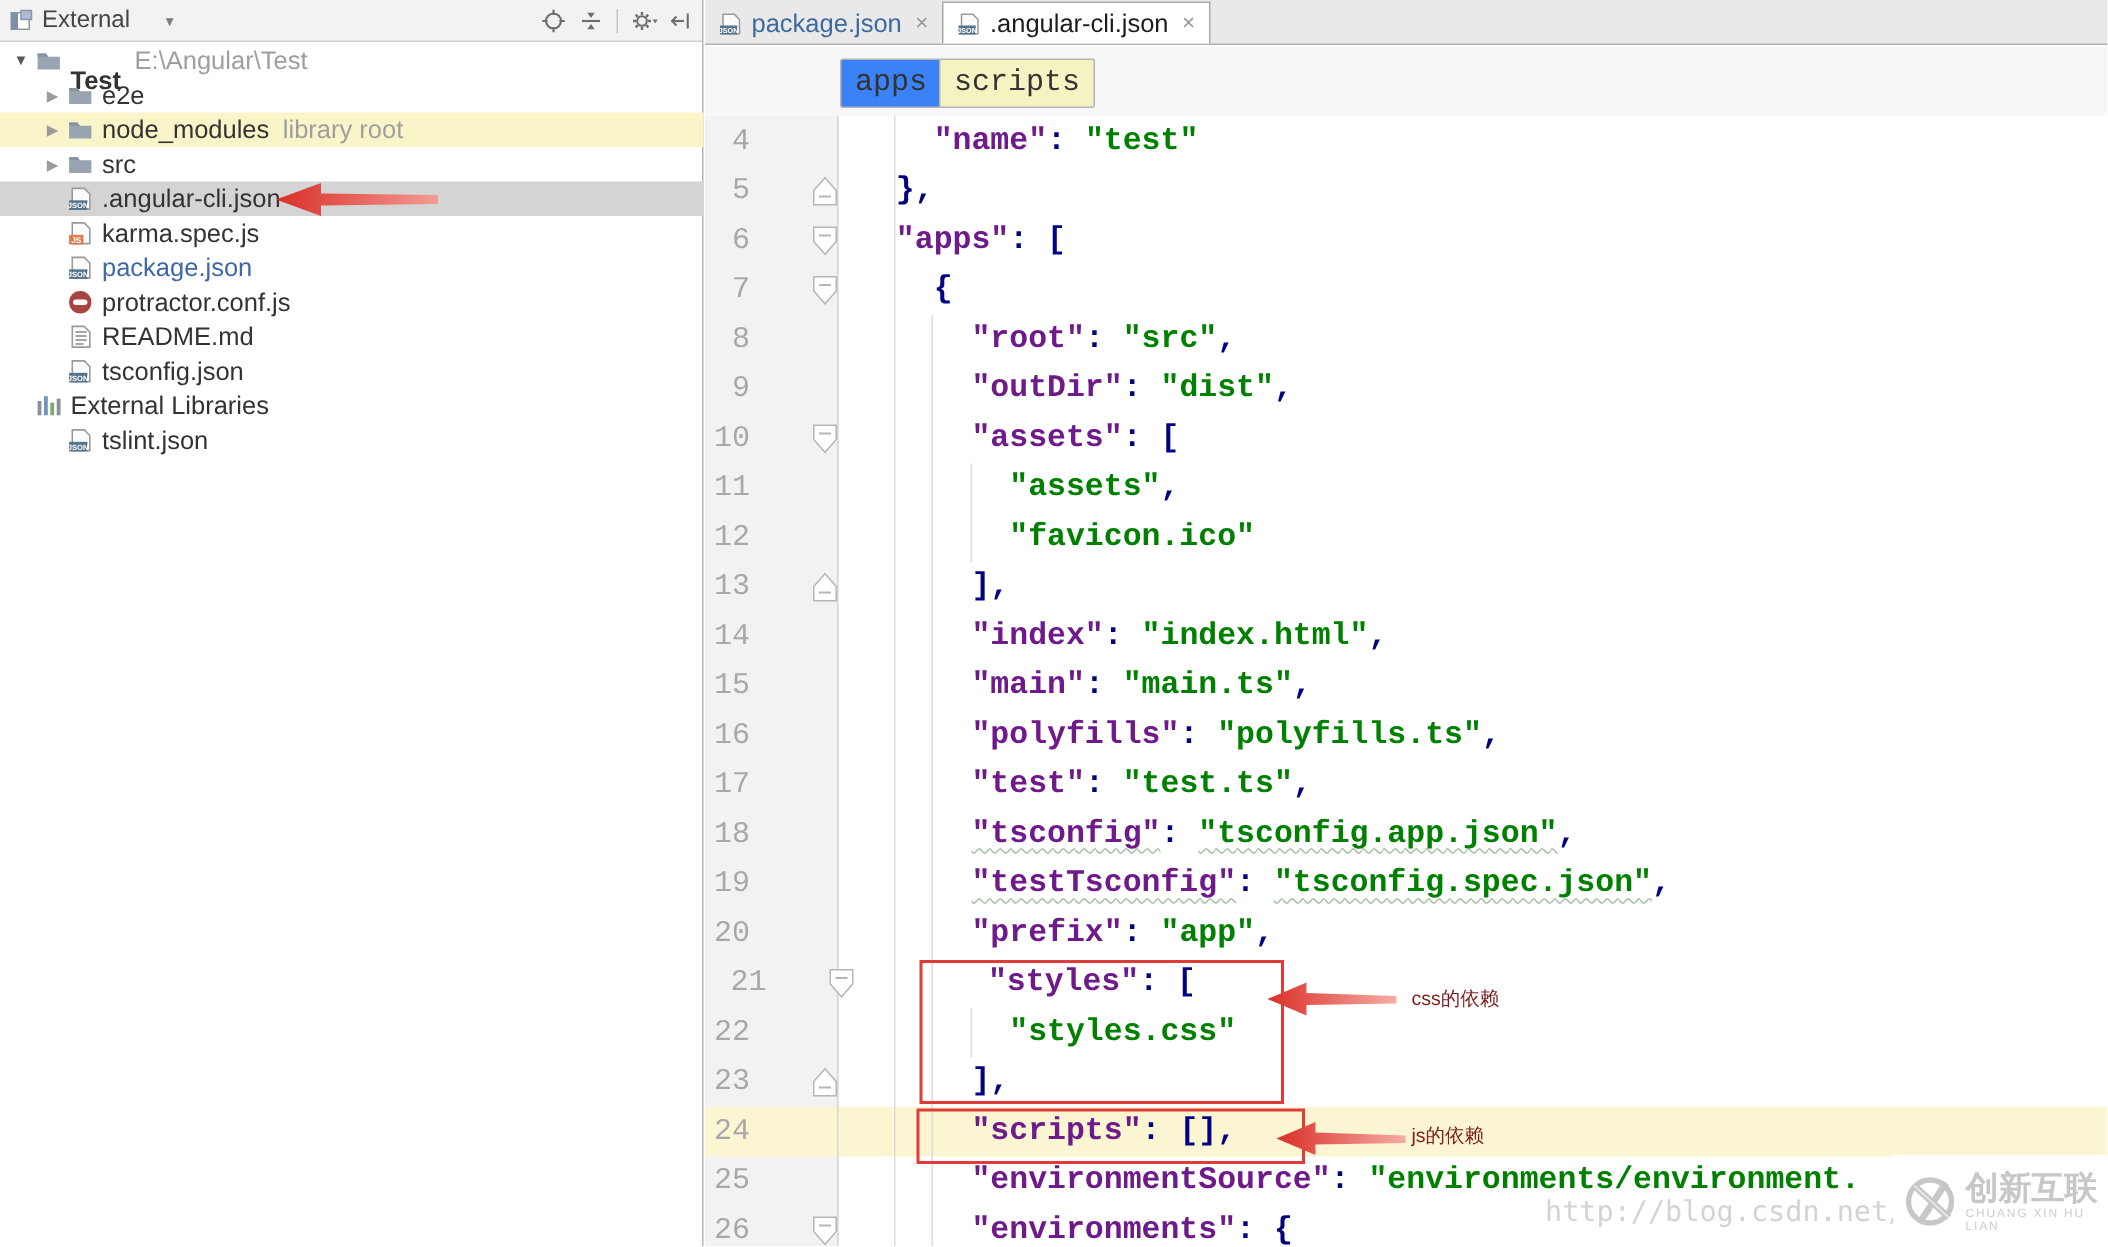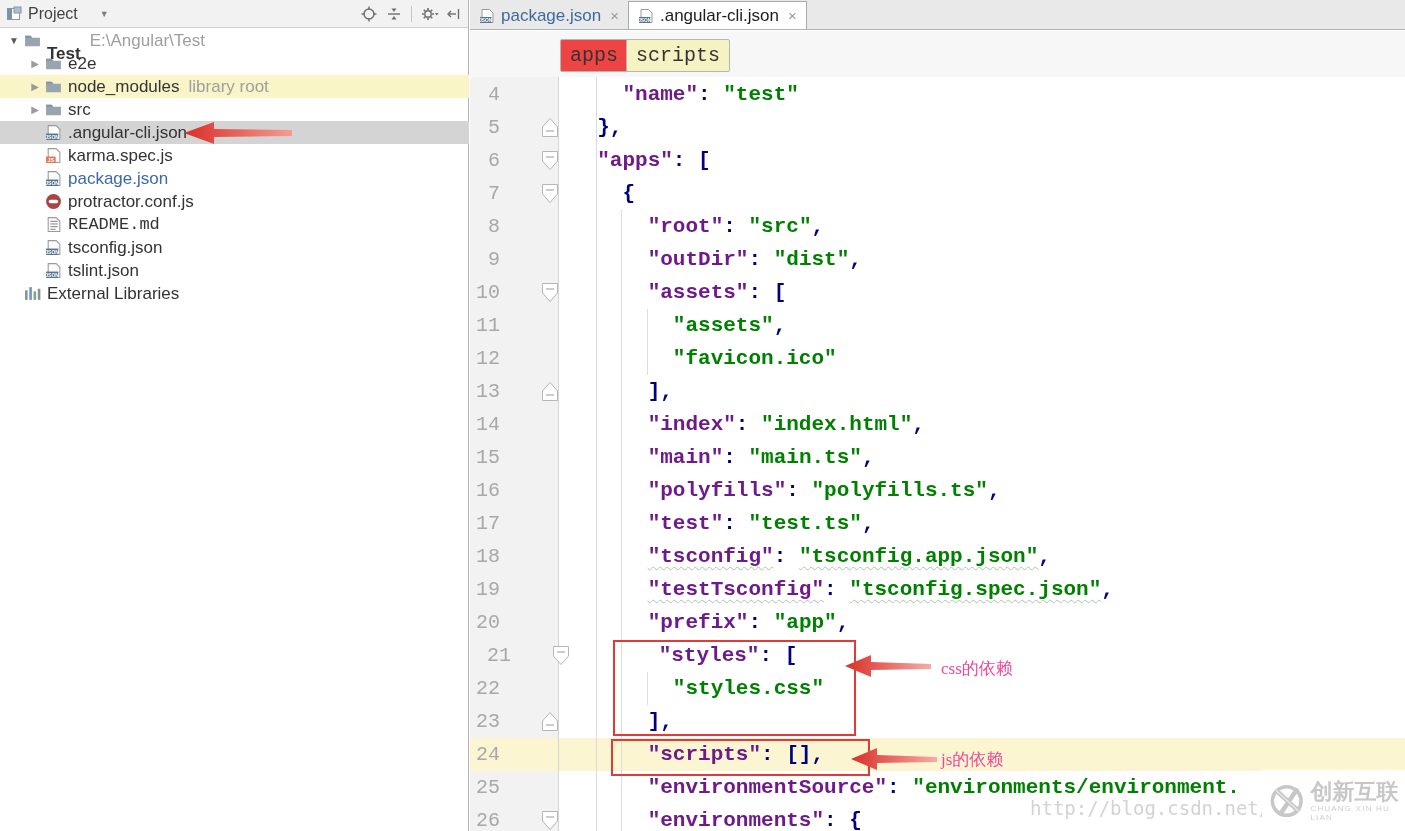--- a/index.html
+++ b/index.html
@@ -40,21 +40,21 @@
   .tab { height:27px; display:flex; align-items:center; padding:0 9px; font-size:17px;
          gap:6px; }
   .tab .t-icon { width:16px; height:16px; flex:0 0 16px; margin:0; }
   .tab .close { color:#9a9a9a; font-size:15px; margin-left:3px; }
   .tab.inactive { color:#3d6a9f; }
   .tab.active { background:#fff; border:1px solid #a9a9a9; border-bottom:none; color:#1c1c1c; height:28px; }
 
   #crumbbar { position:absolute; left:0; top:31px; right:0; height:46px; background:#f7f7f7; }
   .crumb { position:absolute; top:8px; height:33px; display:flex; align-items:center;
            padding:0 9px; font-family:"Liberation Mono", monospace; font-size:20px;
-           color:#333; border:1px solid #b5b5b5; border-radius:2px; background:#ef4444; }
+           color:#333; border:1px solid #b5b5b5; border-radius:2px; background:#3b82f6; }
   .crumb.hl { background:#f6f3c3; }
 
   #editor-body { position:absolute; left:0; top:77px; right:0; bottom:0; overflow:hidden; }
   #gutter-bg { position:absolute; left:0; top:0; width:89px; height:100%; background:#f2f2f2; }
   #caret-line { position:absolute; left:0; height:33px; right:0; background:#fcf5d2; }
   #gutter-border { position:absolute; left:88px; top:0; width:1px; height:100%; background:#d4d4d4; }
   .iguide { position:absolute; width:1px; background:#dcdcdc; }
 
   .crow { position:absolute; left:0; right:0; height:33px; }
   .lnum { position:absolute; left:0; top:0; width:30px; text-align:right;
@@ -63,22 +63,22 @@
   .ctext { position:absolute; left:102px; top:0; white-space:pre; line-height:33px;
            font-family:"Liberation Mono", monospace; font-size:21px; font-weight:bold; color:#000; }
   .ctext .k { color:#6f1a8a; }
   .ctext .s { color:#008000; }
   .ctext .p { color:#000080; }
   .ctext .sq { text-decoration:underline; text-decoration-style:wavy;
                text-decoration-color:#abc3ab; text-decoration-thickness:1px; text-underline-offset:4px; }
 
   
   .redbox { position:absolute; border:2px solid #e03b38; z-index:40; }
-  .redlabel { position:absolute; color:#ec4899; font-size:17px; z-index:40;
-              font-family:Liberation Serif, serif; }
+  .redlabel { position:absolute; color:#7f1d1d; font-size:13px; z-index:40;
+              font-family:Liberation Sans, sans-serif; }
   .redarrow { position:absolute; z-index:41; }
 
   
   #wm-url { position:absolute; left:1030px; top:797px; z-index:50;
             font-family:"DejaVu Sans Mono", monospace; font-size:19px; color:#d3d3d3; }
   #wm-logo { position:absolute; left:1262px; top:770px; width:143px; height:61px;
              background:#fff; z-index:51; display:flex; align-items:center; padding-left:5px; }
   #wm-text { margin-left:4px; }
   #wm-brand { font-size:22px; font-weight:bold; color:#c7c7c7; line-height:24px; }
   #wm-sub { font-size:8px; color:#cecece; letter-spacing:1.2px; }
@@ -90,21 +90,21 @@
 
   <div id="project-panel">
     <div id="panel-toolbar">
       <span class="tb-ico">
         <svg viewBox="0 0 16 16" width="16" height="16">
             <rect x="1.5" y="2.5" width="12" height="11" fill="#ffffff" stroke="#8a96a5"></rect>
             <rect x="1.5" y="2.5" width="4.5" height="11" fill="#7d90a8"></rect>
             <rect x="8" y="1" width="7" height="6" fill="#aebdd3" stroke="#8a96a5"></rect>
           </svg>
       </span>
-      <span id="panel-title">Project</span>
+      <span id="panel-title">External</span>
       <span class="tb-caret">▼</span>
       <span id="panel-toolbar-right">
         <span class="tb-ico">
           <svg viewBox="0 0 16 16" width="16" height="16" fill="none" stroke="#6e6e6e" stroke-width="1.4">
               <circle cx="8" cy="8" r="5"></circle>
               <line x1="8" y1="0.5" x2="8" y2="4"></line>
               <line x1="8" y1="12" x2="8" y2="15.5"></line>
               <line x1="0.5" y1="8" x2="4" y2="8"></line>
               <line x1="12" y1="8" x2="15.5" y2="8"></line>
             </svg>
@@ -207,21 +207,21 @@
           <span class="t-label blue">package.json</span>
         </div>
         <div class="trow" style="padding-left: 25px;">
           <span class="t-arrow closed"></span>
           <span class="t-icon"><svg viewBox="0 0 16 16">
               <circle cx="8" cy="8" r="7" fill="#aa4440"></circle>
               <rect x="3.5" y="6.3" width="9" height="3.4" rx="1.7" fill="#ffffff"></rect>
             </svg></span>
           <span class="t-label">protractor.conf.js</span>
         </div>
-        <div class="trow" style="padding-left: 25px; font-family: Liberation Mono, monospace;">
+        <div class="trow" style="padding-left: 25px;">
           <span class="t-arrow closed"></span>
           <span class="t-icon"><svg viewBox="0 0 16 16">
               <path d="M3 1.5 h7.5 L14 5 v9.5 H3 Z" fill="#fbfbfb" stroke="#9a9a9a"></path>
               <g stroke="#8a8a8a" stroke-width="1">
                 <line x1="5" y1="5" x2="12" y2="5"></line>
                 <line x1="5" y1="7.5" x2="12" y2="7.5"></line>
                 <line x1="5" y1="10" x2="12" y2="10"></line>
                 <line x1="5" y1="12.5" x2="10" y2="12.5"></line>
               </g>
             </svg></span>
@@ -229,38 +229,38 @@
         </div>
         <div class="trow" style="padding-left: 25px; text-align: right;">
           <span class="t-arrow closed"></span>
           <span class="t-icon"><svg viewBox="0 0 16 16">
               <path d="M3 1.5 h7.5 L14 5 v9.5 H3 Z" fill="#fbfbfb" stroke="#9a9a9a"></path>
               <rect x="1" y="9" width="11.5" height="6" fill="#57748f"></rect>
               <text x="6.7" y="13.9" font-size="4.8" fill="#fff" text-anchor="middle" font-family="sans-serif" font-weight="bold">JSON</text>
             </svg></span>
           <span class="t-label">tsconfig.json</span>
         </div>
-        <div class="trow" style="padding-left: 25px;">
-          <span class="t-arrow closed"></span>
-          <span class="t-icon"><svg viewBox="0 0 16 16">
-              <path d="M3 1.5 h7.5 L14 5 v9.5 H3 Z" fill="#fbfbfb" stroke="#9a9a9a"></path>
-              <rect x="1" y="9" width="11.5" height="6" fill="#57748f"></rect>
-              <text x="6.7" y="13.9" font-size="4.8" fill="#fff" text-anchor="middle" font-family="sans-serif" font-weight="bold">JSON</text>
-            </svg></span>
-          <span class="t-label">tslint.json</span>
-        </div>
         <div class="trow" style="padding-left: 4px;">
           <span class="t-arrow closed"></span>
           <span class="t-icon"><svg viewBox="0 0 16 16">
               <rect x="1" y="5" width="2.4" height="9" fill="#8a9096"></rect>
               <rect x="5" y="2" width="2.4" height="12" fill="#6f94bd"></rect>
               <rect x="9" y="6" width="2.4" height="8" fill="#7daa72"></rect>
               <rect x="13" y="3.5" width="2.4" height="10.5" fill="#8a9096"></rect>
             </svg></span>
           <span class="t-label">External Libraries</span>
+        </div>
+        <div class="trow" style="padding-left: 25px;">
+          <span class="t-arrow closed"></span>
+          <span class="t-icon"><svg viewBox="0 0 16 16">
+              <path d="M3 1.5 h7.5 L14 5 v9.5 H3 Z" fill="#fbfbfb" stroke="#9a9a9a"></path>
+              <rect x="1" y="9" width="11.5" height="6" fill="#57748f"></rect>
+              <text x="6.7" y="13.9" font-size="4.8" fill="#fff" text-anchor="middle" font-family="sans-serif" font-weight="bold">JSON</text>
+            </svg></span>
+          <span class="t-label">tslint.json</span>
         </div>
       </div>
   </div>
 
   <div id="editor">
     <div id="tabbar">
       <div class="tab inactive">
         <span class="t-icon"><svg viewBox="0 0 16 16">
               <path d="M3 1.5 h7.5 L14 5 v9.5 H3 Z" fill="#fbfbfb" stroke="#9a9a9a"></path>
               <rect x="1" y="9" width="11.5" height="6" fill="#57748f"></rect>

